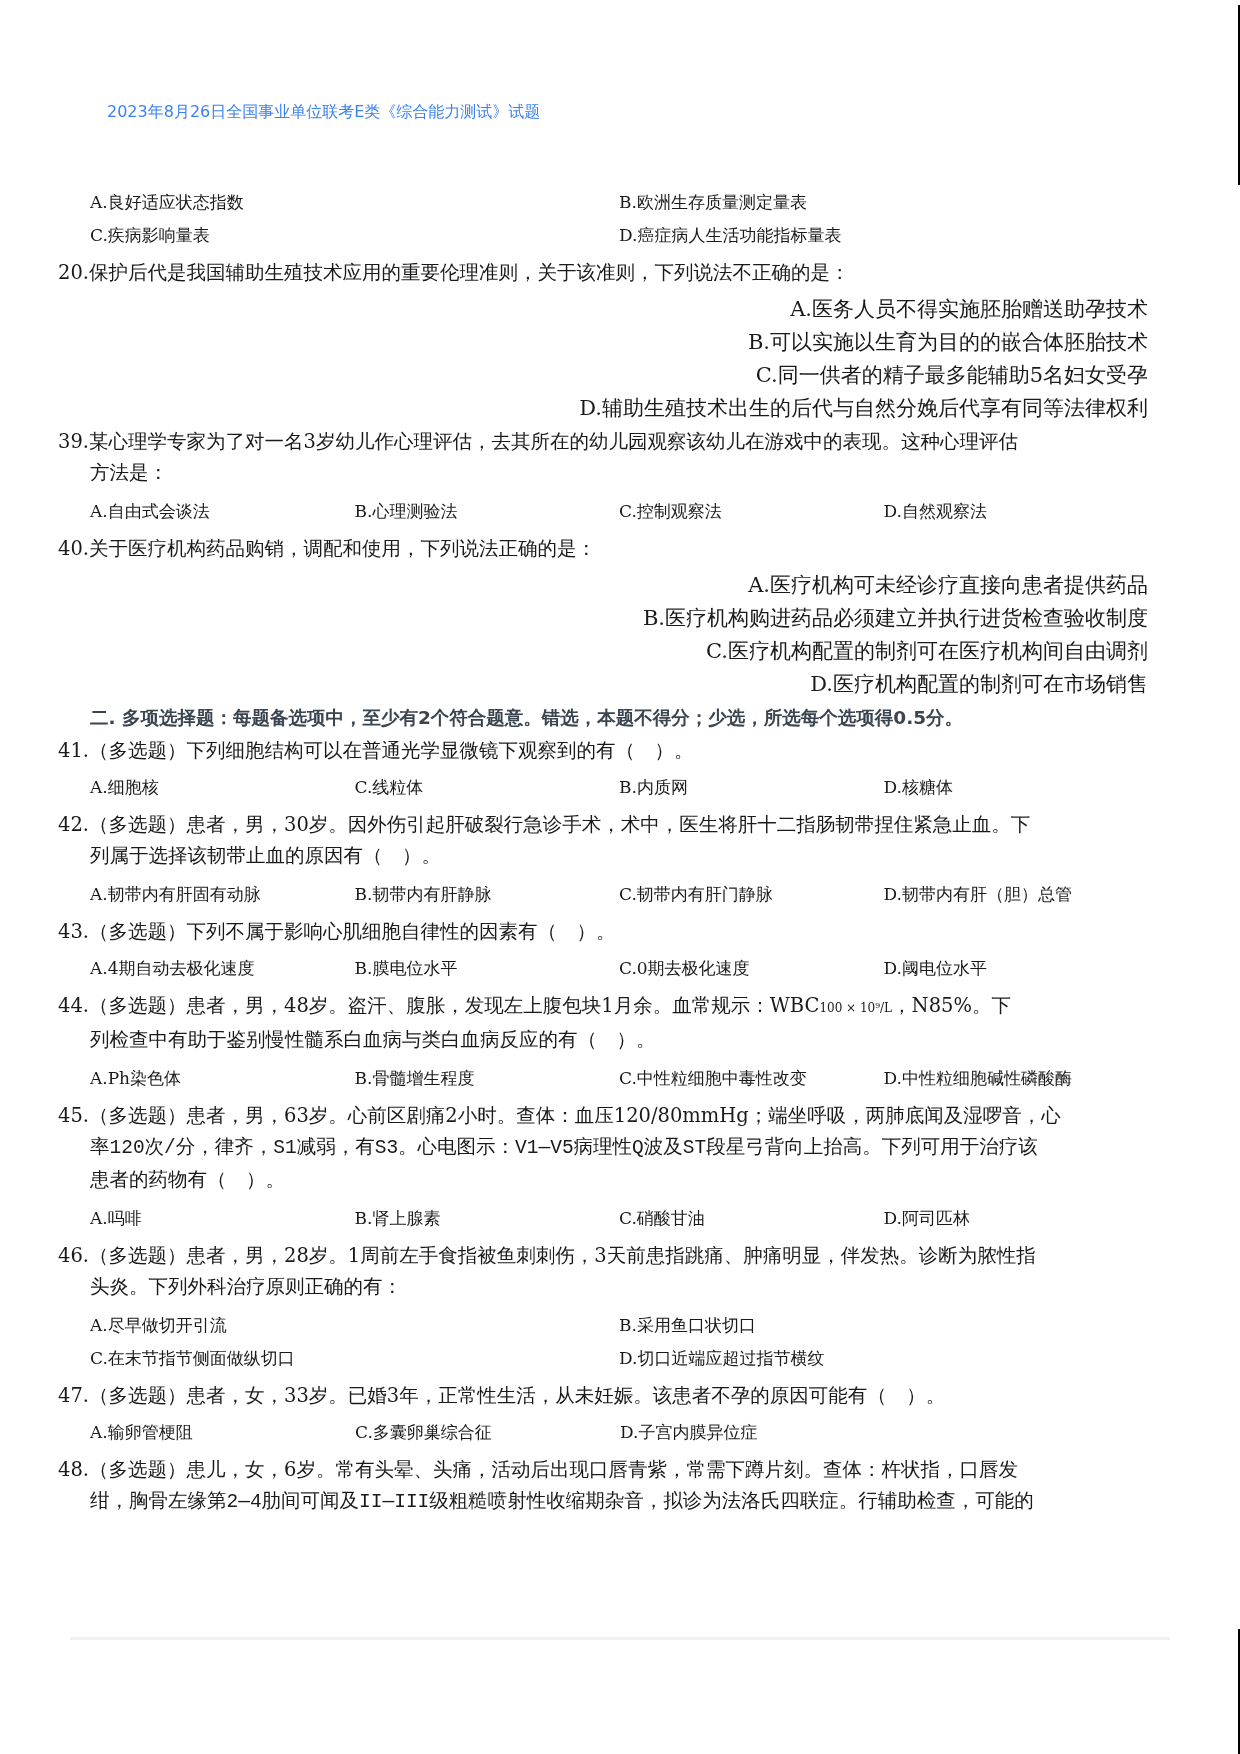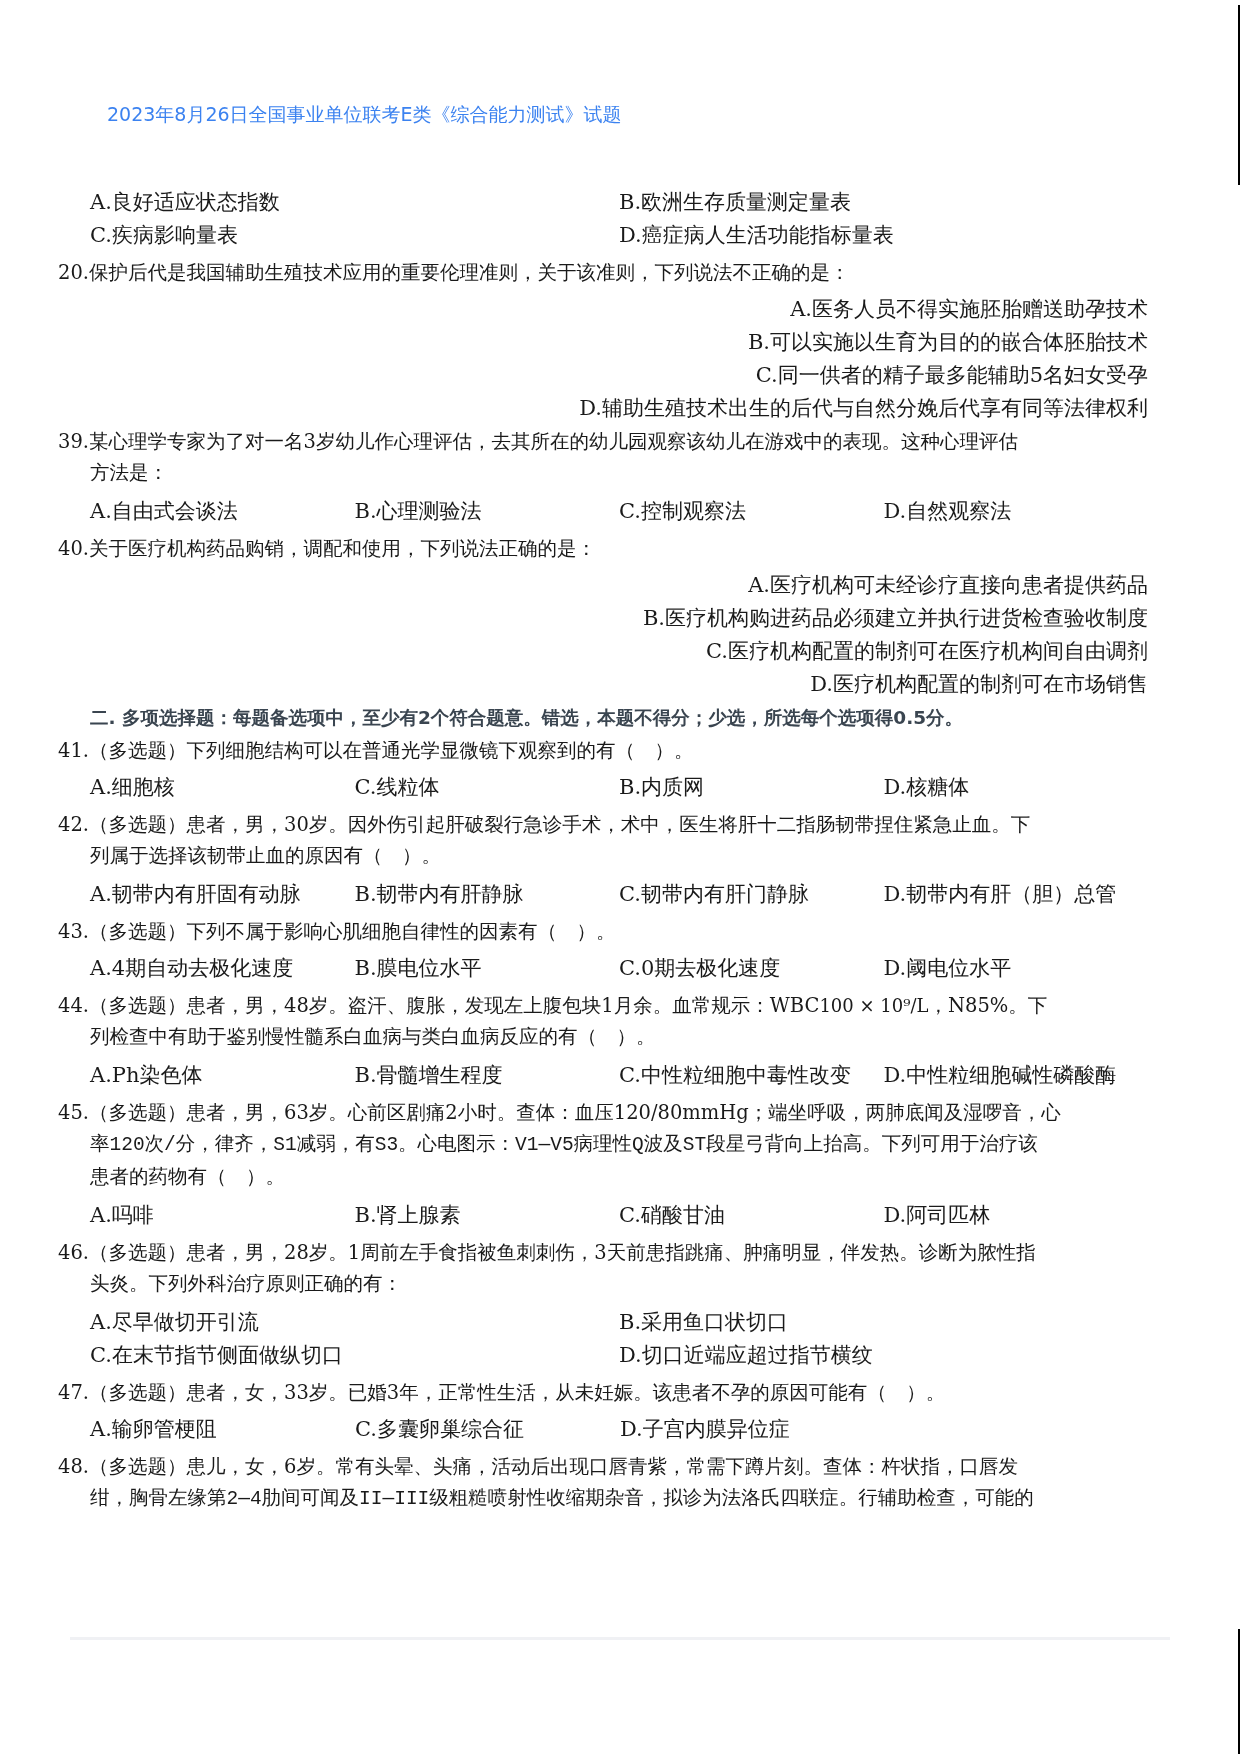--- a/index.html
+++ b/index.html
@@ -2,33 +2,33 @@
 <html><head>
 <meta charset="utf-8">
 <style>
   html, body { margin: 0; padding: 0; background: #ffffff; }
   body { width: 1240px; height: 1754px; position: relative; overflow: hidden;
          font-family: "DejaVu Serif", "Liberation Serif", serif; color: #1a1a1a; }
   .edge-bar { position: absolute; right: 0; width: 2px; background: #000; }
   .edge-bar.top { top: 5px; height: 180px; }
   .edge-bar.bottom { top: 1629px; height: 125px; }
   .doc-title { position: absolute; left: 107px; top: 102px; font-family: "DejaVu Sans", "Liberation Sans", sans-serif;
-               font-size: 19px; color: #3b82f0; letter-spacing: 0px; }
+               font-size: 16px; color: #3b82f0; letter-spacing: 0px; }
   .content { position: absolute; left: 58px; top: 186px; width: 1090px; }
   .line { font-size: 19.5px; line-height: 33px; white-space: nowrap; }
   .q-stem { padding-left: 0; }
   .q-cont { padding-left: 32px; font-family: Liberation Mono, monospace; }
-  .opt-row { display: flex; padding-left: 32px; font-size: 21px; line-height: 33px; white-space: nowrap; }
+  .opt-row { display: flex; padding-left: 32px; font-size: 17px; line-height: 33px; white-space: nowrap; }
   .opt-row.four .opt { width: 265px; }
   .opt-row.two .opt { width: 530px; }
   .opt-block { padding-left: 32px; font-size: 21px; line-height: 33px; white-space: nowrap; text-align: right; }
   .gap { height: 4px; }
   .section-head { font-family: "DejaVu Sans", "Liberation Sans", sans-serif; font-weight: bold;
                   color: #3a4550; font-size: 18.5px; line-height: 33px; padding-left: 32px; white-space: nowrap; }
-  .formula { font-family: "DejaVu Serif", serif; font-size: 18px; }
+  .formula { font-family: "DejaVu Serif", serif; font-size: 12px; }
   .footer-rule { position: absolute; left: 70px; top: 1637px; width: 1100px; height: 3px; background: #f0f1f4; }
 </style>
 </head>
 <body>
 
 <div class="edge-bar top"></div>
 <div class="edge-bar bottom"></div>
 
 <div class="doc-title">2023年8月26日全国事业单位联考E类《综合能力测试》试题</div>
 

